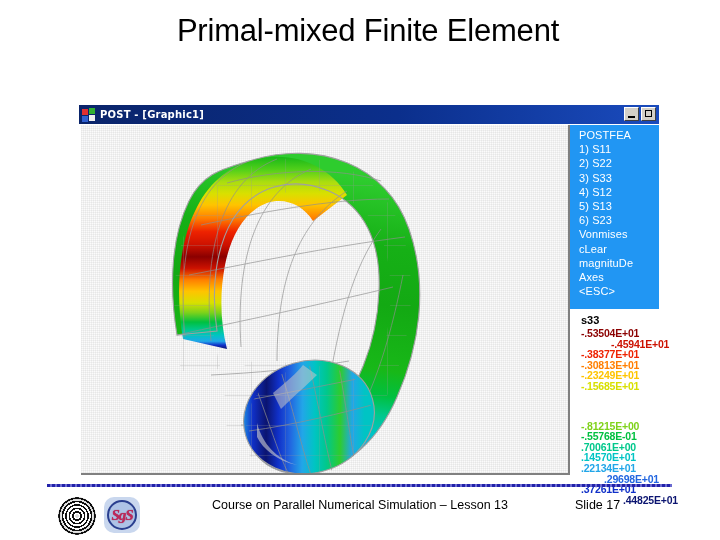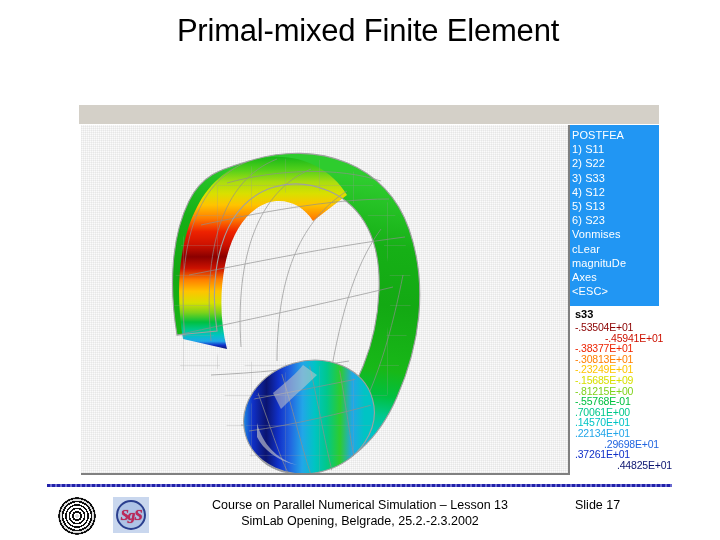--- a/index.html
+++ b/index.html
@@ -163,53 +163,53 @@
     box-sizing: border-box;
   }
   .menu-block {
     position: absolute;
     left: 0px;
     top: 1px;
     width: 89px;
     height: 184px;
     background: #2196f3;
     box-sizing: border-box;
-    padding: 3px 0 0 2px;
+    padding: 3px 0 0 9px;
   }
   .menu-item {
     font-family: "Liberation Sans", sans-serif;
     font-size: 11px;
     line-height: 14.2px;
     color: #ffffff;
     white-space: nowrap;
     letter-spacing: 0.1px;
   }
   .legend-block {
     position: absolute;
     left: 0px;
-    top: 182px;
+    top: 188px;
     width: 89px;
     height: 168px;
     background: #ffffff;
-    padding: 2px 0 0 5px;
+    padding: 2px 0 0 11px;
     box-sizing: border-box;
   }
   .legend-title {
     font-family: "Liberation Sans", sans-serif;
     font-size: 11px;
     line-height: 13px;
     font-weight: bold;
     color: #000000;
     margin-bottom: 1px;
   }
   .legend-row {
     font-family: "Liberation Sans", sans-serif;
     font-size: 10.5px;
     line-height: 10.6px;
-    font-weight: normal;
+    font-weight: bold;
     white-space: nowrap;
     letter-spacing: -0.2px;
   }
 
   
   .footer-rule {
     position: absolute;
     left: 47px;
     top: 484px;
     width: 625px;
@@ -224,26 +224,27 @@
     height: 38px;
     border-radius: 50%;
     background:
       radial-gradient(circle at 50% 50%, rgba(255,255,255,0.85) 0 2px, transparent 2px),
       repeating-radial-gradient(circle at 50% 50%, #111111 0 1.6px, #ffffff 1.6px 3.4px),
       radial-gradient(circle at 50% 50%, #222 0%, #000 100%);
     box-shadow: inset 0 0 6px rgba(0,0,0,0.6);
   }
   .logo-emblem {
     position: absolute;
-    left: 113px;
+    left: 104px;
     top: 497px;
     width: 36px;
     height: 36px;
     background: #c9d7ee;
     position: absolute;
+    border-radius: 10px;
   }
   .logo-emblem .circ {
     position: absolute;
     left: 3px; top: 3px;
     width: 30px; height: 30px;
     border-radius: 50%;
     border: 2px solid #2a3f8f;
     background: #aec3e6;
     box-sizing: border-box;
   }
@@ -288,20 +289,37 @@
 </style>
 </head>
 <body>
 
 <div class="slide-title">
   <span class="tl">Primal-mixed Finite Element</span>
 </div>
 
 <div class="app-window">
 
+  <div class="titlebar">
+    <span class="tb-icon">
+      <i></i>
+        <i></i>
+        <i></i>
+        <i></i>
+    </span>
+    <span class="tb-title">POST - [Graphic1]</span>
+    <span class="tb-buttons">
+      <span class="tb-btn">
+          <span class="gl-min"></span>
+        </span>
+      <span class="tb-btn">
+          <span class="gl-res"></span>
+        </span>
+    </span>
+  </div>
 
   <div class="client">
 
     <div class="canvas">
       <svg class="model-svg" width="489" height="350" viewBox="0 0 489 350">
         <defs>
 
           <linearGradient id="armGrad" x1="0" y1="1" x2="0.12" y2="0">
             <stop offset="0.00" stop-color="#0b1470"></stop>
             <stop offset="0.05" stop-color="#1030c8"></stop>
@@ -480,22 +498,22 @@
       </div>
 
       <div class="legend-block">
         <div class="legend-title">s33</div>
         <div id="legend-rows">
             <div class="legend-row" style="color: rgb(139, 0, 0);">-.53504E+01</div>
             <div class="legend-row" style="color: rgb(204, 17, 0); margin-left: 30px;">-.45941E+01</div>
             <div class="legend-row" style="color: rgb(238, 34, 0);">-.38377E+01</div>
             <div class="legend-row" style="color: rgb(255, 127, 0);">-.30813E+01</div>
             <div class="legend-row" style="color: rgb(255, 196, 0);">-.23249E+01</div>
-            <div class="legend-row" style="color: rgb(216, 224, 0);">-.15685E+09</div>
-            <div class="legend-row" style="color: rgb(127, 210, 26);">-.81215E+00</div>
+            <div class="legend-row" style="color: rgb(216, 224, 0);">-.15685E+01</div>
+            <div class="legend-row" style="color: rgb(127, 210, 26); margin-top: 29px;">-.81215E+00</div>
             <div class="legend-row" style="color: rgb(0, 192, 64);">-.55768E-01</div>
             <div class="legend-row" style="color: rgb(0, 200, 140);">.70061E+00</div>
             <div class="legend-row" style="color: rgb(0, 196, 196);">.14570E+01</div>
             <div class="legend-row" style="color: rgb(34, 166, 232);">.22134E+01</div>
             <div class="legend-row" style="color: rgb(34, 102, 224); text-align: right;">.29698E+01</div>
             <div class="legend-row" style="color: rgb(16, 48, 200);">.37261E+01</div>
             <div class="legend-row" style="color: rgb(11, 20, 112); margin-left: 42px;">.44825E+01</div>
           </div>
       </div>
 
@@ -507,16 +525,15 @@
 
 <div class="logo-dots"></div>
 
 <div class="logo-emblem">
   <span class="circ"></span>
   <span class="sgs">SgS</span>
 </div>
 
 <div class="footer-center">
   <span class="fl">Course on Parallel Numerical Simulation – Lesson 13</span>
-  <span class="fl">SimLab Opening, Belgrade, 25.2.-2.3.2002</span>
 </div>
 
 <div class="footer-slide">Slide 17</div>
 
 </body></html>

